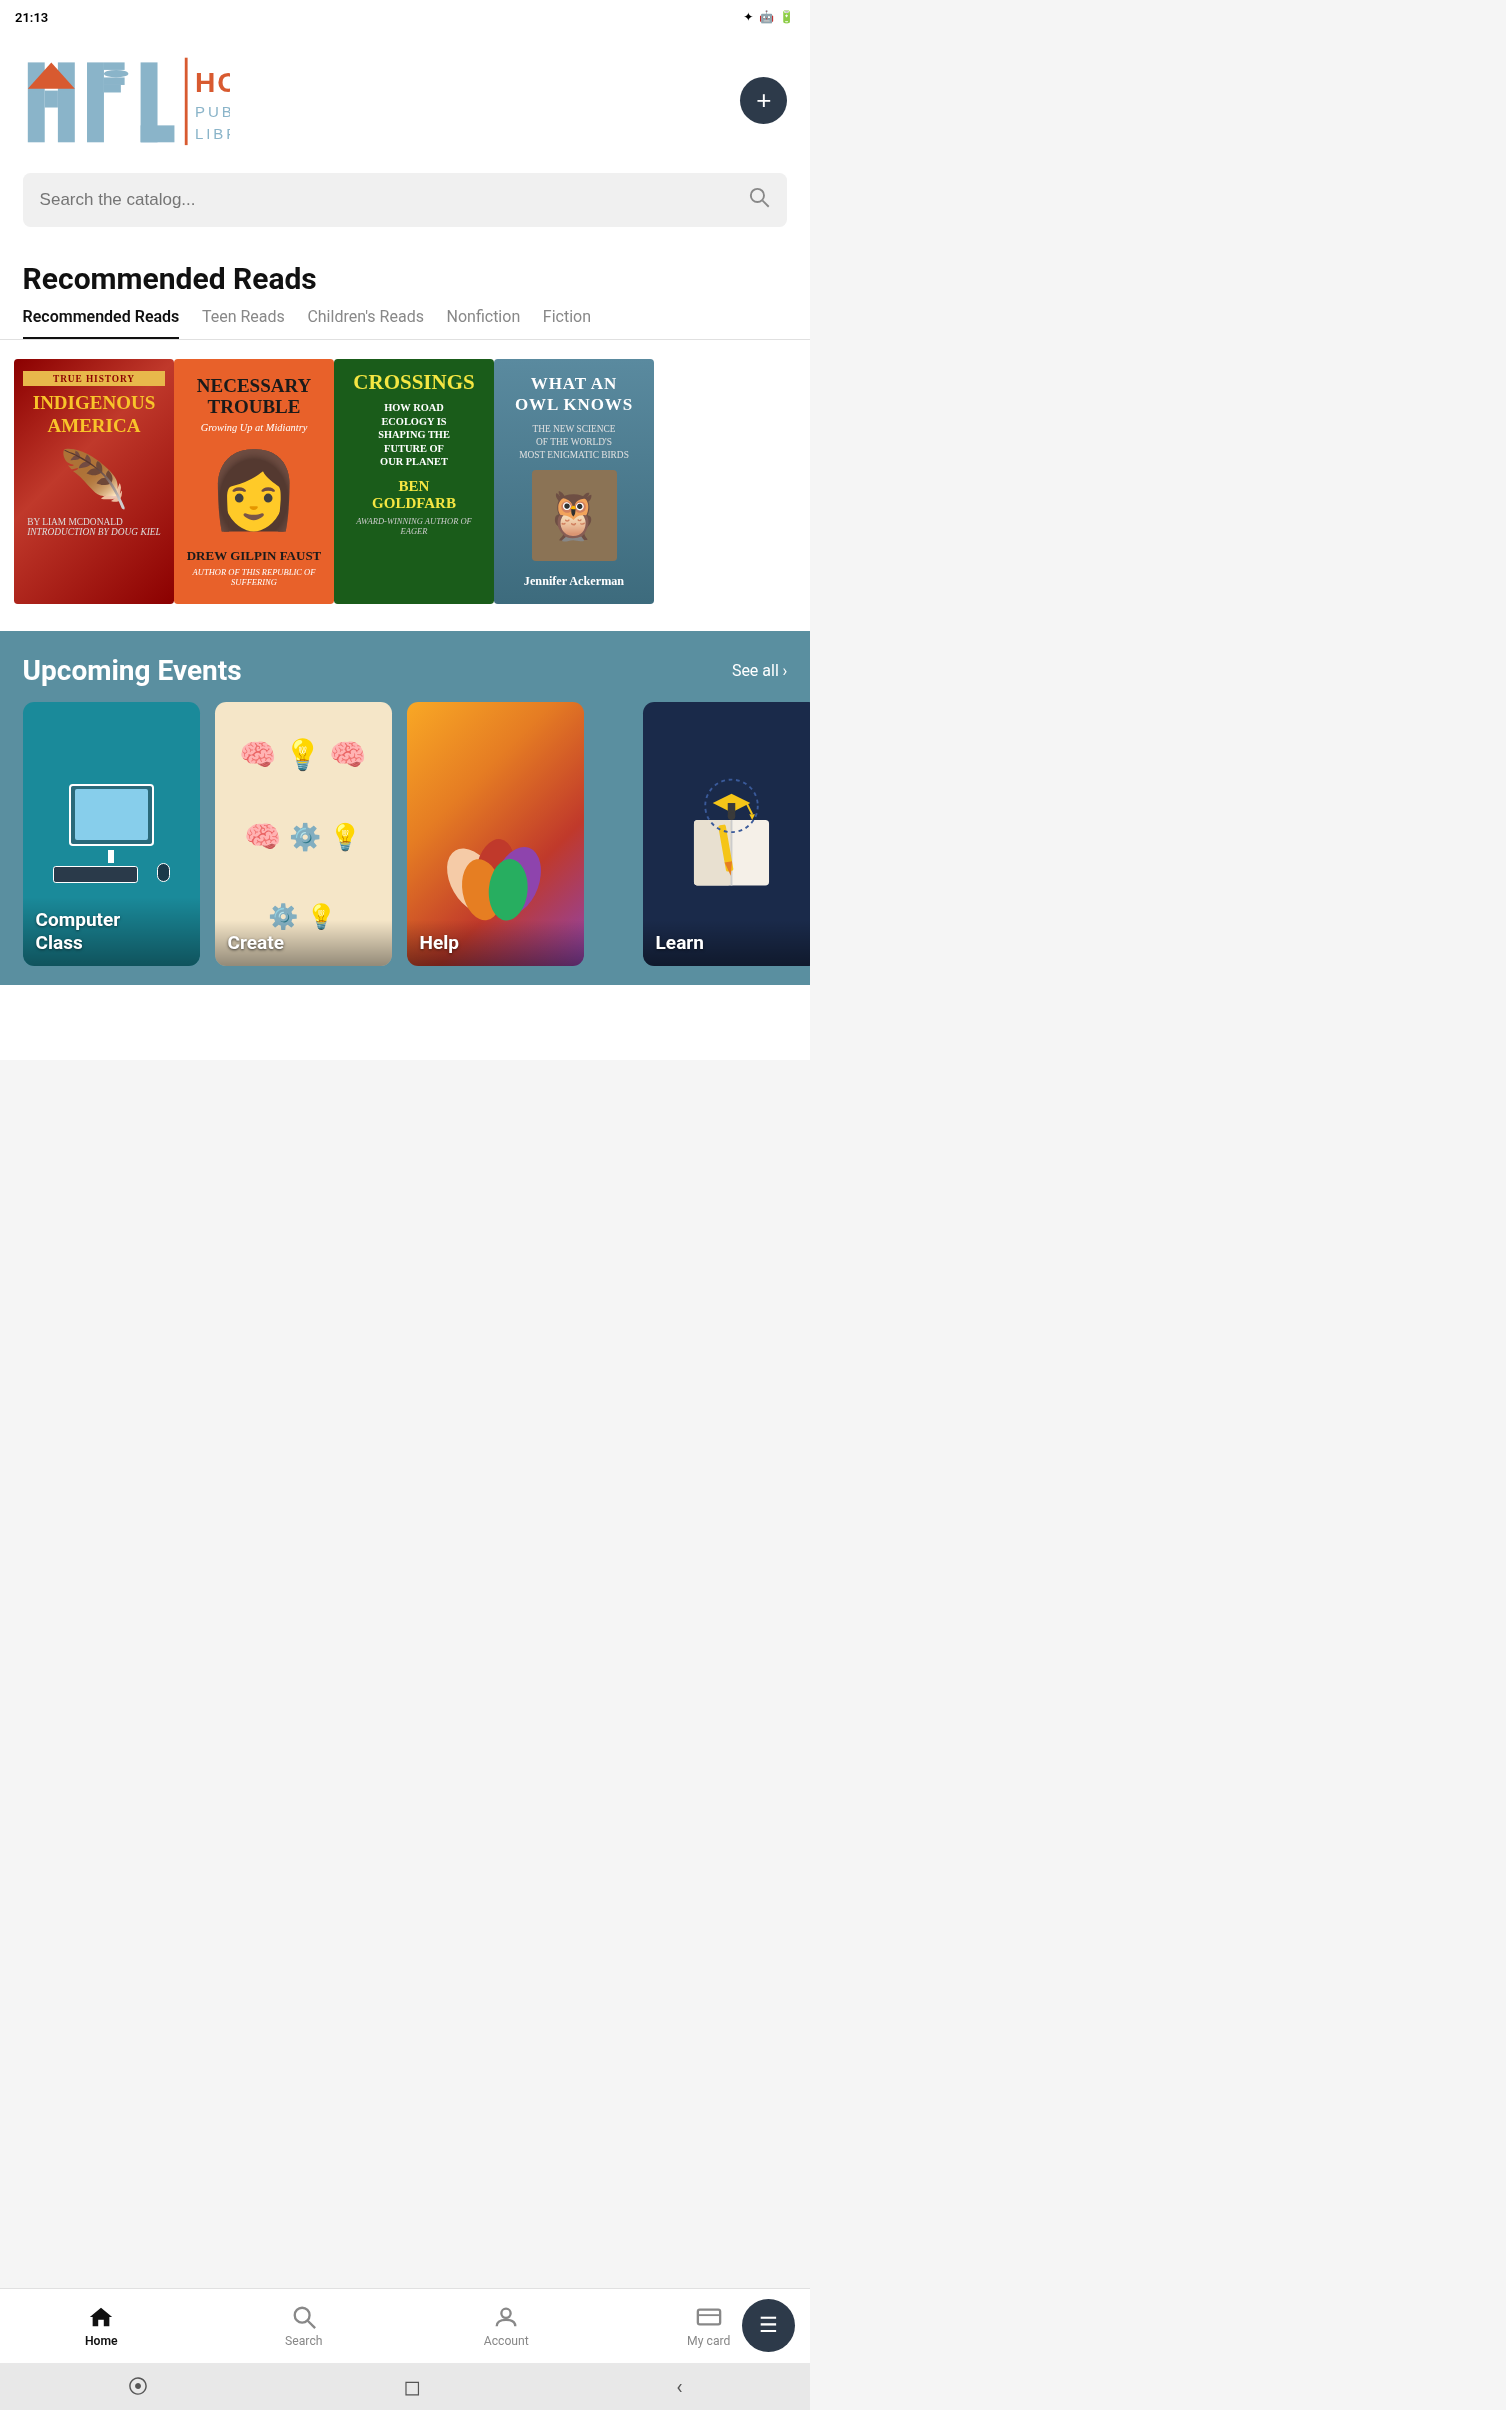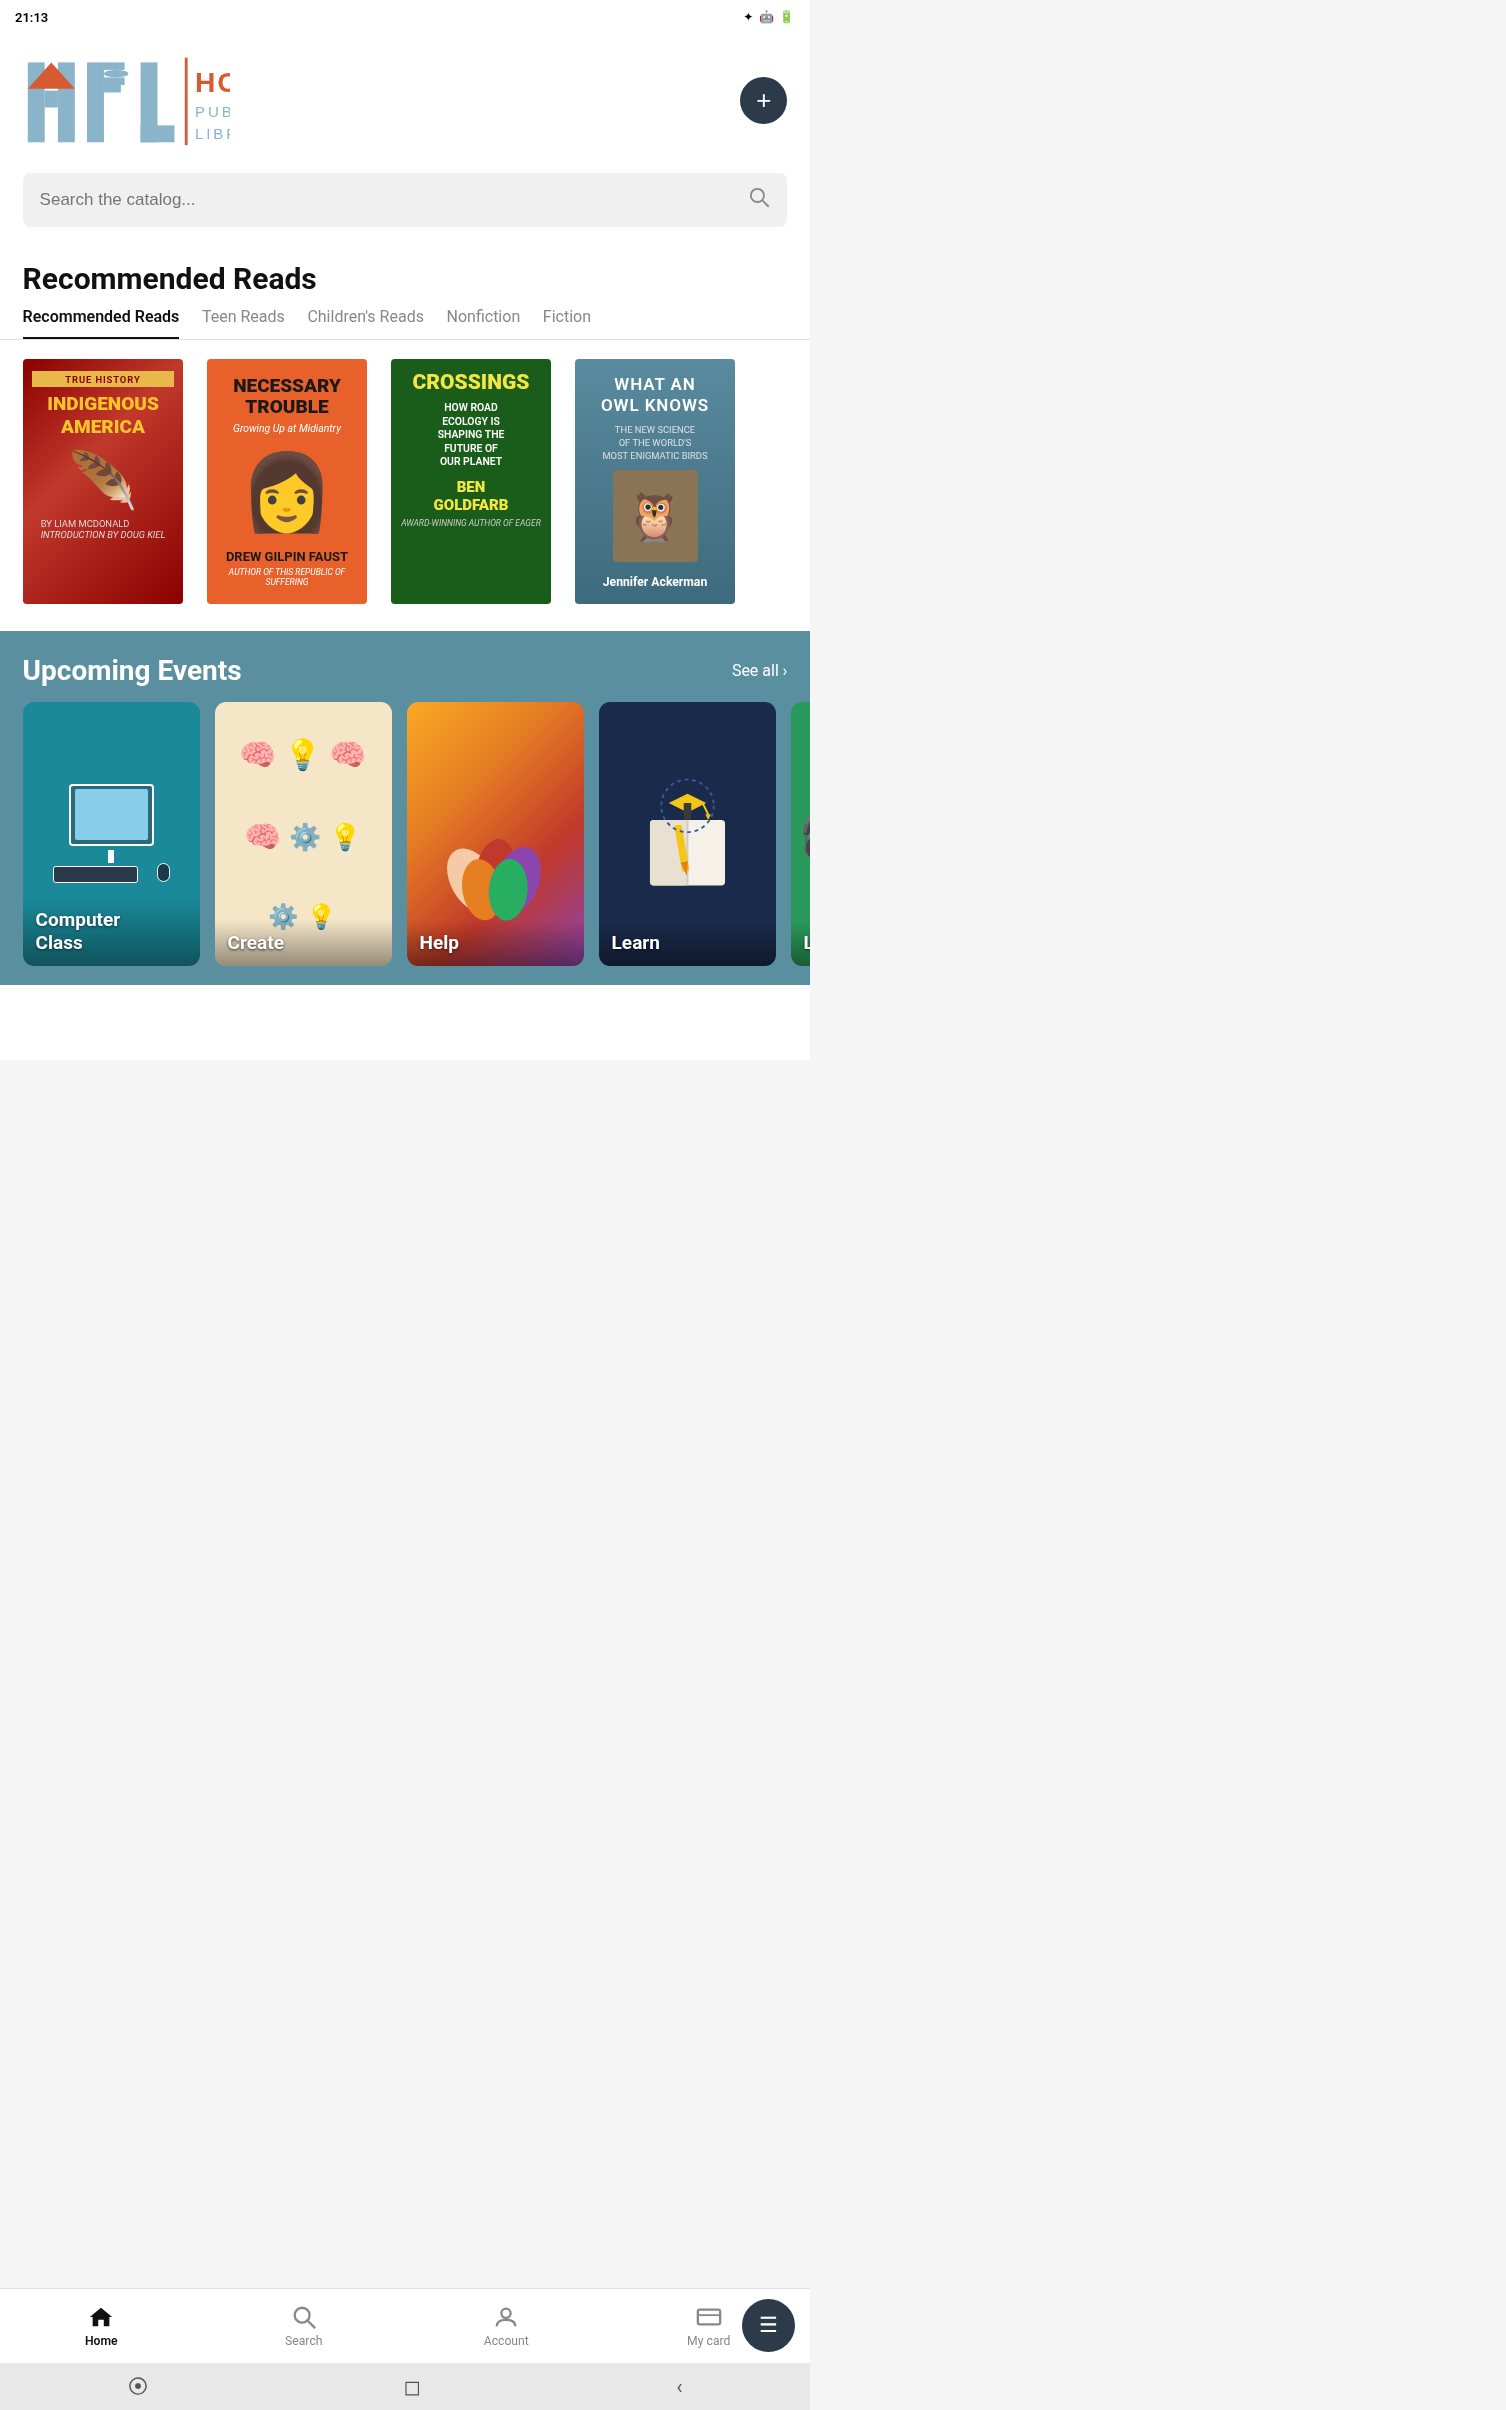--- a/index.html
+++ b/index.html
@@ -119,24 +119,25 @@
     }
     .tab.active {
       color: #111;
       font-weight: 600;
       border-bottom: 2.8px solid #111;
     }
 
     
     .books-container {
       display: flex;
-      gap: 24px;
-      padding: 19px 23px;
+      gap: 0;
+      padding: 19px 14px;
       overflow-x: auto;
       scrollbar-width: none;
+      font-family: Liberation Serif, serif;
     }
     .books-container::-webkit-scrollbar { display: none; }
     .book-cover {
       flex-shrink: 0;
       width: 160px;
       height: 245px;
       border-radius: 3.8px;
       overflow: hidden;
       cursor: pointer;
     }
@@ -410,20 +411,21 @@
     }
 
     
     .help-card {
       background: linear-gradient(135deg, #f9a825, #e57c23, #c0392b, #8e44ad);
     }
 
     
     .learn-card {
       background: #1a2a4a;
+      margin-left: 44px;
     }
 
     
     .listen-card {
       background: #2a9a5a;
     }
 
     
     .bottom-nav {
       position: fixed;

